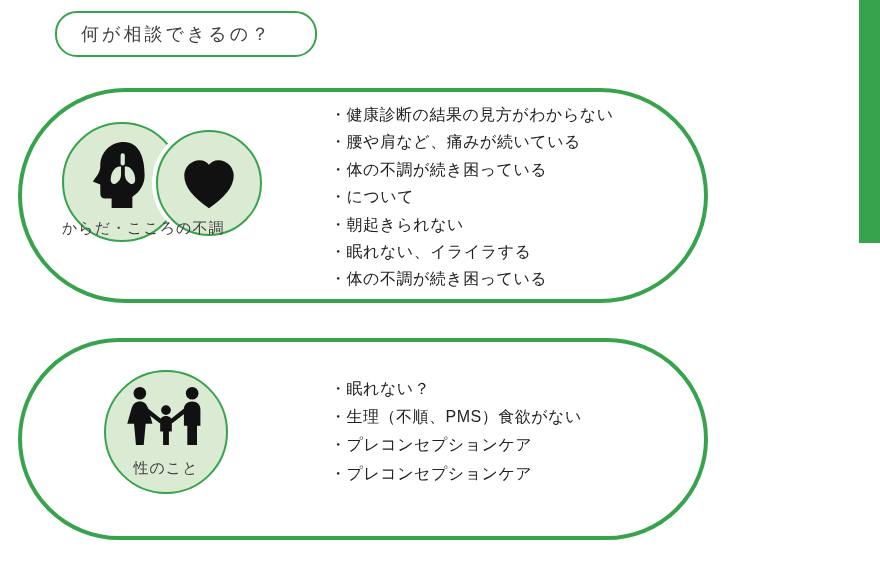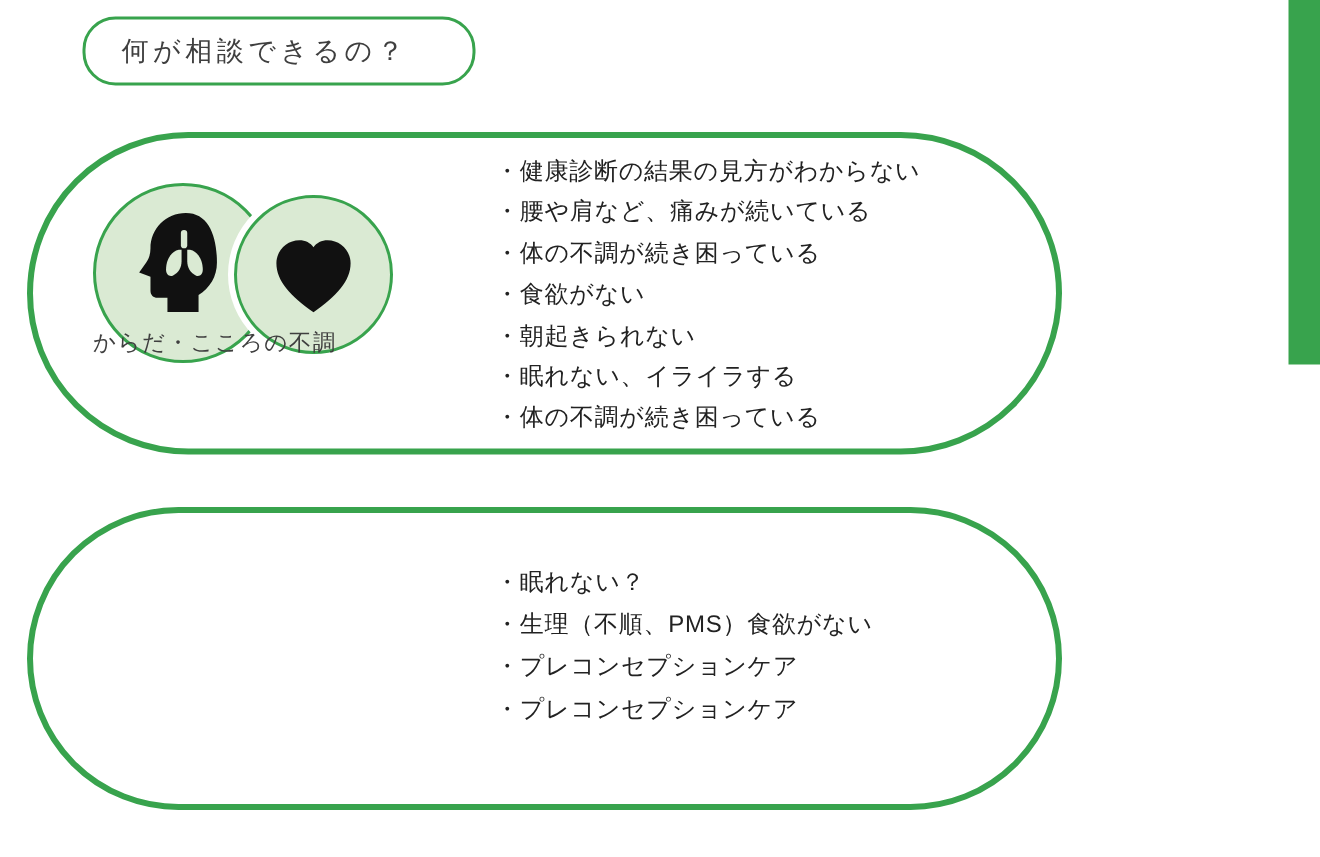--- a/index.html
+++ b/index.html
@@ -144,29 +144,48 @@
         </svg>
       </span>
     </div>
 
     <div class="cluster-label">からだ・こころの不調</div>
 
     <ul class="items items-1">
       <li>・健康診断の結果の見方がわからない</li>
       <li>・腰や肩など、痛みが続いている</li>
       <li>・体の不調が続き困っている</li>
-      <li>・食欲がない</li>
+      <li>・について</li>
       <li>・朝起きられない</li>
       <li>・眠れない、イライラする</li>
       <li>・体の不調が続き困っている</li>
     </ul>
   </section>
 
   <section class="pill pill-2">
 
+    <div class="circle circle-family">
+      <span>
+        <svg class="svg-icon" viewBox="0 0 88 64" aria-hidden="true">
+
+          <circle cx="17" cy="8.5" r="6.5"></circle>
+          <path d="M17 17c-4.5 0-7 2.5-8.5 7L4 40h7l2 22h8l2-22h7l-4.5-16c-1.5-4.5-4-7-8.5-7z"></path>
+
+          <circle cx="71" cy="8.5" r="6.5"></circle>
+          <path d="M71 17c-5 0-8.5 3-8.5 8v17H66v20h10V42h3.5V25c0-5-3.5-8-8.5-8z"></path>
+
+          <circle cx="44" cy="26" r="5"></circle>
+          <path d="M44 32c-3.8 0-6 2.2-6 6v10h3v14h6V48h3V38c0-3.8-2.2-6-6-6z"></path>
+
+          <path d="M24 26 38 37" stroke="#111111" stroke-width="4.5" stroke-linecap="round" fill="none"></path>
+          <path d="M64 26 50 37" stroke="#111111" stroke-width="4.5" stroke-linecap="round" fill="none"></path>
+        </svg>
+      </span>
+      <div class="family-label">性のこと</div>
+    </div>
 
     <ul class="items items-2">
       <li>・眠れない？</li>
       <li>・生理（不順、PMS）食欲がない</li>
       <li>・プレコンセプションケア</li>
       <li>・プレコンセプションケア</li>
     </ul>
   </section>
 
 </div>

